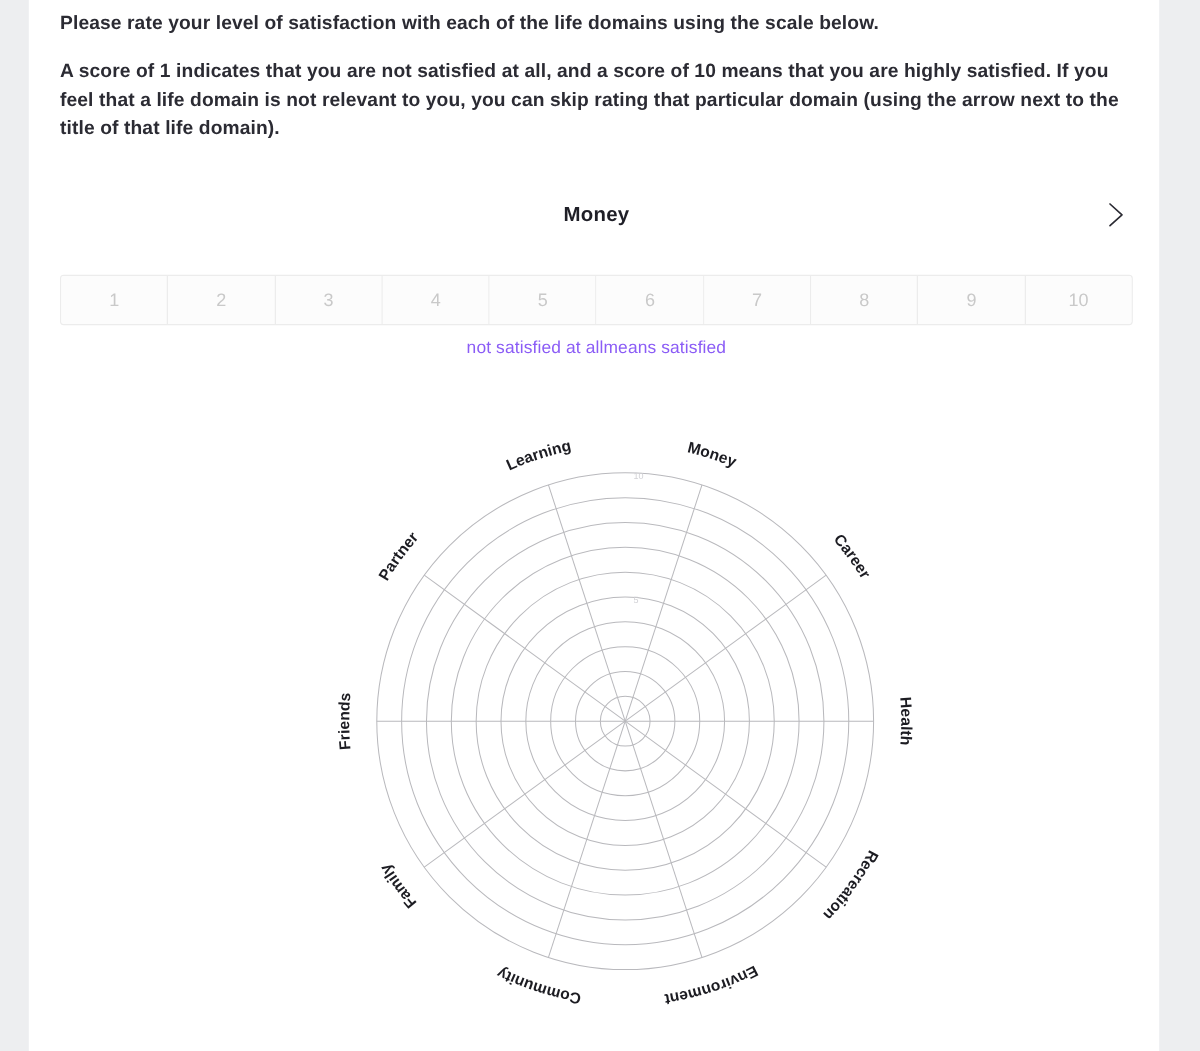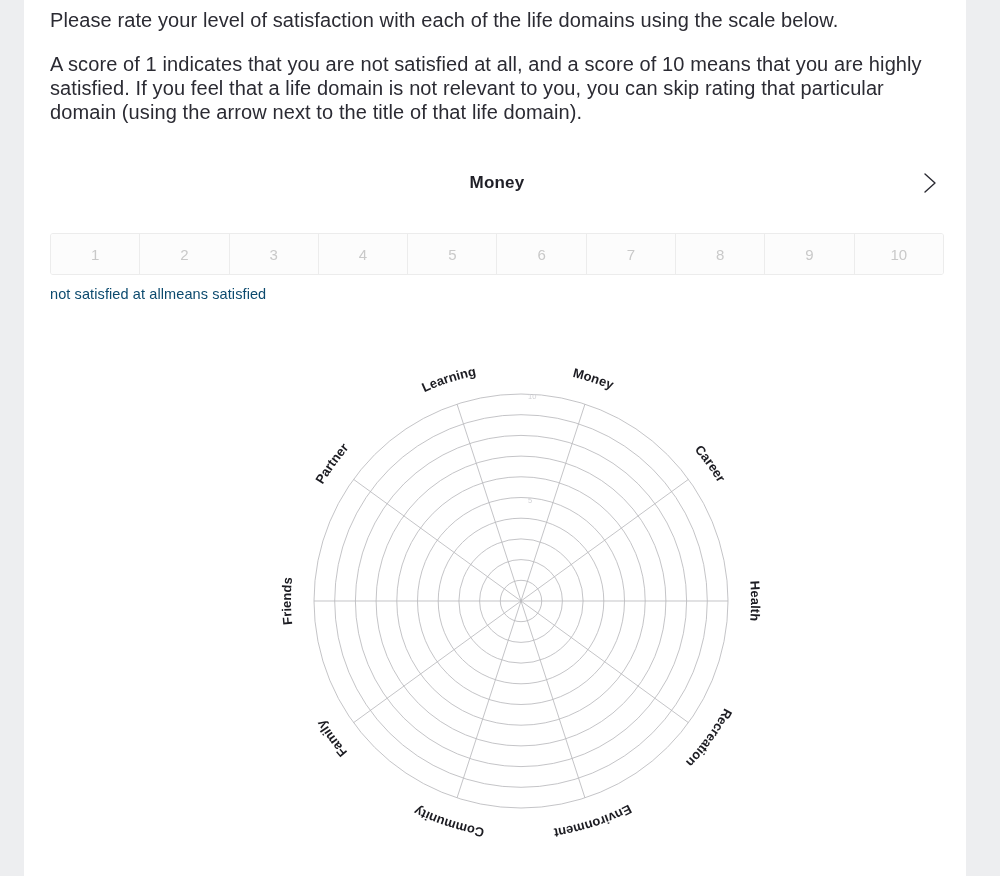--- a/index.html
+++ b/index.html
@@ -23,24 +23,25 @@
     background: #ffffff;
   }
   #inner {
     position: absolute;
     left: 26px; top: 0;
     width: 894px;
   }
 
   
   .intro {
-    font-size: 20px;
+    font-size: 16px;
     line-height: 24px;
     color: #2b2b33;
     letter-spacing: .1px;
+    font-weight: bold;
   }
   .intro.p1 { margin-top: 8px; }
   .intro.p2 { }
 
   
   .title-row {
     position: relative;
     margin-top: 42px;
     height: 34px;
   }
@@ -81,23 +82,23 @@
     align-items: center;
     justify-content: center;
     cursor: pointer;
     user-select: none;
   }
   .scale-btn:last-child { border-right: none; }
 
   .scale-legend {
     margin-top: 11px;
     display: flex;
-    justify-content: flex-start;
+    justify-content: center;
     font-size: 14.5px;
-    color: #0c4a6e;
+    color: #8b5cf6;
     letter-spacing: .1px;
   }
 
   
   #chart-wrap {
     position: absolute;
     left: 0; top: 330px;
     width: 942px; height: 546px;
   }
   #radar { display: block; }

